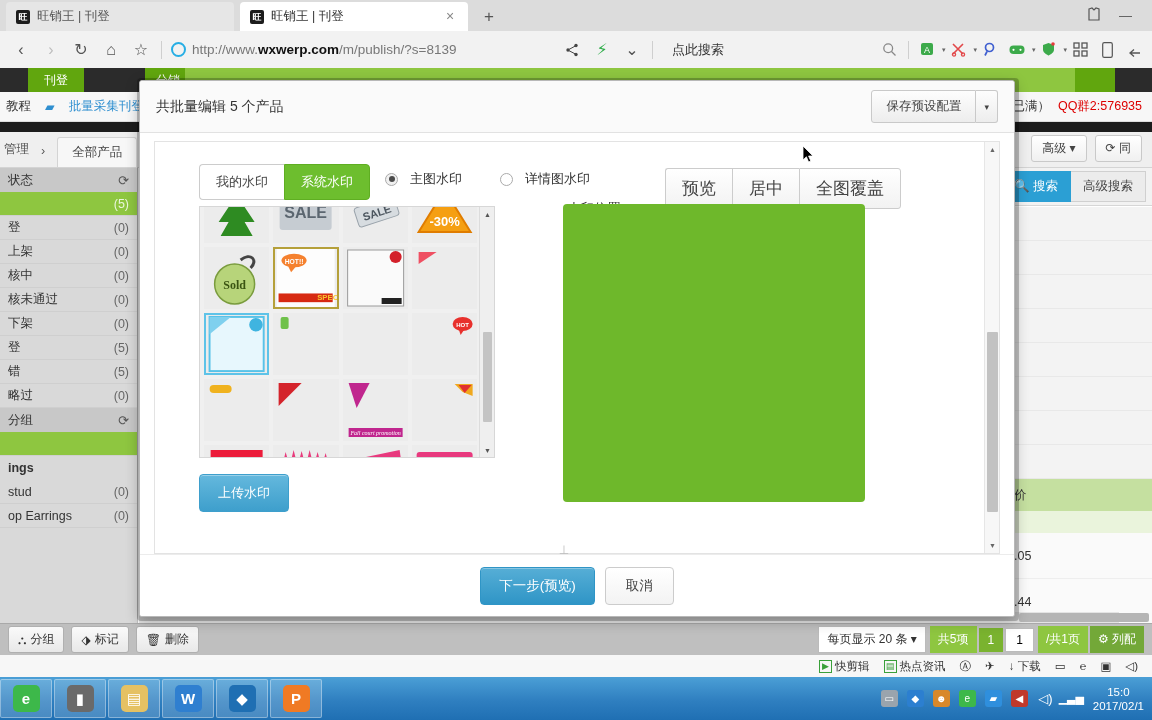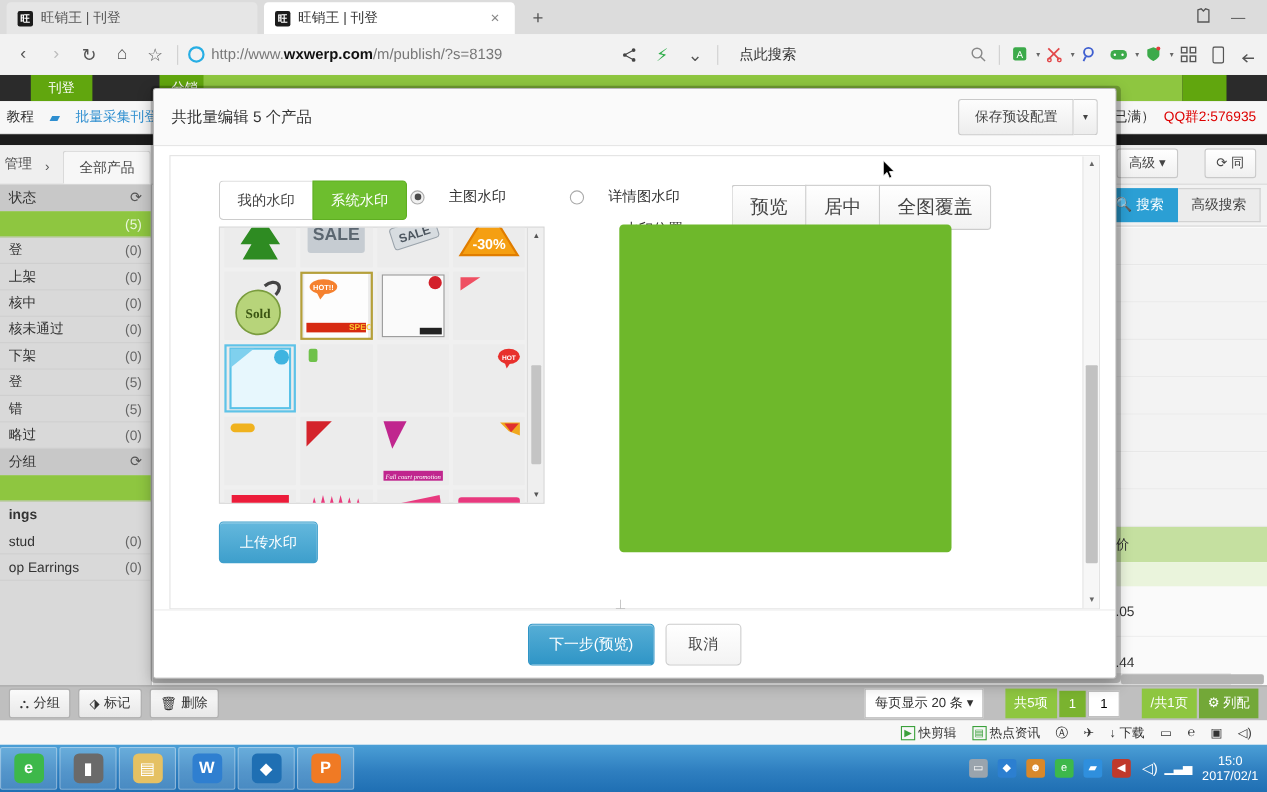--- a/index.html
+++ b/index.html
@@ -101,21 +101,21 @@
     position: absolute; left: 0; top: 64px; width: 1152px; height: 36px;
     background: #efefef; border-bottom: 1px solid #d4d4d4;
     display: flex; align-items: flex-end; font-size: 12.5px; color: #444;
   }
   .crumb { padding: 0 8px 9px 4px; color: #555; }
   .crumb-tab {
     margin-left: 4px; padding: 6px 14px; background: #f7f7f7;
     border: 1px solid #d4d4d4; border-bottom: none;
     border-top-left-radius: 3px; border-top-right-radius: 3px;
   }
-  .crumb-right { margin-left: auto; display: flex; align-items: center; gap: 24px; padding: 0 10px 5px 0; }
+  .crumb-right { margin-left: auto; display: flex; align-items: center; gap: 8px; padding: 0 10px 5px 0; }
   .btn-sm {
     border: 1px solid #c9c9c9; background: linear-gradient(#fff,#f0f0f0);
     border-radius: 3px; padding: 4px 10px; font-size: 12px; color: #444;
   }
 
   .side-panel {
     position: absolute; left: 0; top: 100px; width: 138px; bottom: 0;
     background: #d9d9d9; border-right: 1px solid #c2c2c2;
     font-size: 12.5px; color: #333;
   }
@@ -168,21 +168,21 @@
   }
   .bb-btn {
     border: 1px solid #b0b0b0; background: linear-gradient(#fafafa,#e8e8e8);
     border-radius: 3px; padding: 4px 9px; font-size: 12px; color: #333;
     display: flex; align-items: center; gap: 4px;
   }
   .pager { margin-left: auto; display: flex; align-items: center; gap: 0; }
   .pg-sel {
     border: 1px solid #bbb; background: #fff; padding: 4px 8px; font-size: 12px; color: #333;
   }
-  .pg-green { background: #8ec640; color: #fff; padding: 5px 8px; font-size: 12px; margin-left: 20px; }
+  .pg-green { background: #8ec640; color: #fff; padding: 5px 8px; font-size: 12px; margin-left: 4px; }
   .pg-dgreen { background: #7ab32f; color: #fff; padding: 5px 9px; font-size: 12px; margin-left: 2px; }
   .pg-input { background: #fff; border: 1px solid #bbb; padding: 4px 10px; font-size: 12px; margin-left: 2px; }
   .pg-cfg { background: #73a838; color: #fff; padding: 5px 8px; font-size: 12px; margin-left: 2px; }
 
   
   .modal-shadow {
     position: absolute; left: 137px; top: 78px; width: 882px; height: 543px;
     background: rgba(0,0,0,0.22); border-radius: 4px;
   }
   .modal {
@@ -241,21 +241,21 @@
     display: flex; align-items: center;
   }
   .seg {
     border: 1px solid #ccc; background: #fff; padding: 8px 16px;
     font-size: 13px; color: #444;
   }
   .seg.on { background: #6dbe2e; border-color: #5fae22; color: #fff; }
   .seg.first { border-top-left-radius: 4px; border-bottom-left-radius: 4px; border-right: none;}
   .seg.last { border-top-right-radius: 4px; border-bottom-right-radius: 4px; }
 
-  .radios { position: absolute; left: 218px; top: 28px; display: flex; align-items: center; gap: 22px; font-size: 13px; color: #333; }
+  .radios { position: absolute; left: 230px; top: 28px; display: flex; align-items: center; gap: 12px; font-size: 13px; color: #333; }
   .radio {
     width: 13px; height: 13px; border-radius: 50%; border: 1px solid #aaa;
     background: #fff; display: inline-flex; align-items: center; justify-content: center;
   }
   .radio.on { background: #f0f0f0; }
   .radio.on::after { content: ''; width: 6px; height: 6px; border-radius: 50%; background: #4a4a4a; }
   .radio-gap { width: 14px; }
 
   .thumbs-box {
     position: absolute; left: 44px; top: 64px; width: 296px; height: 252px;

